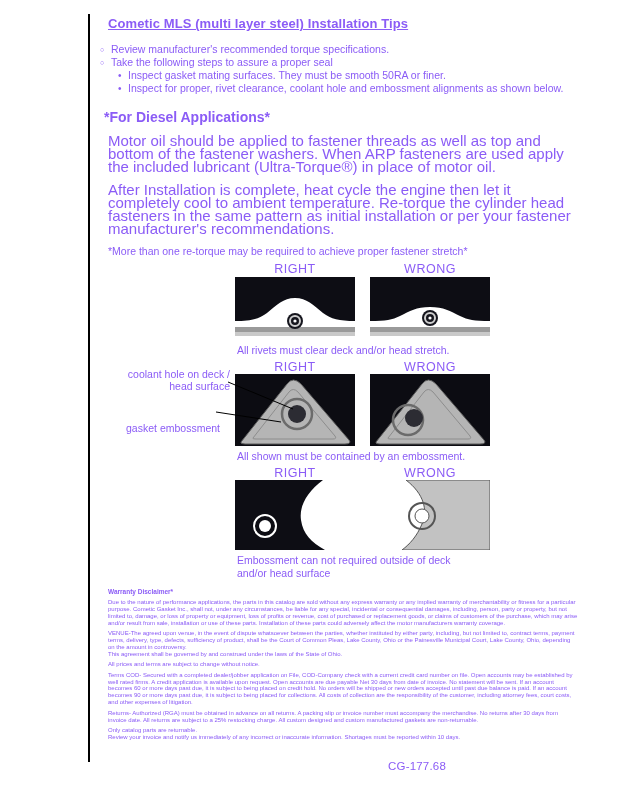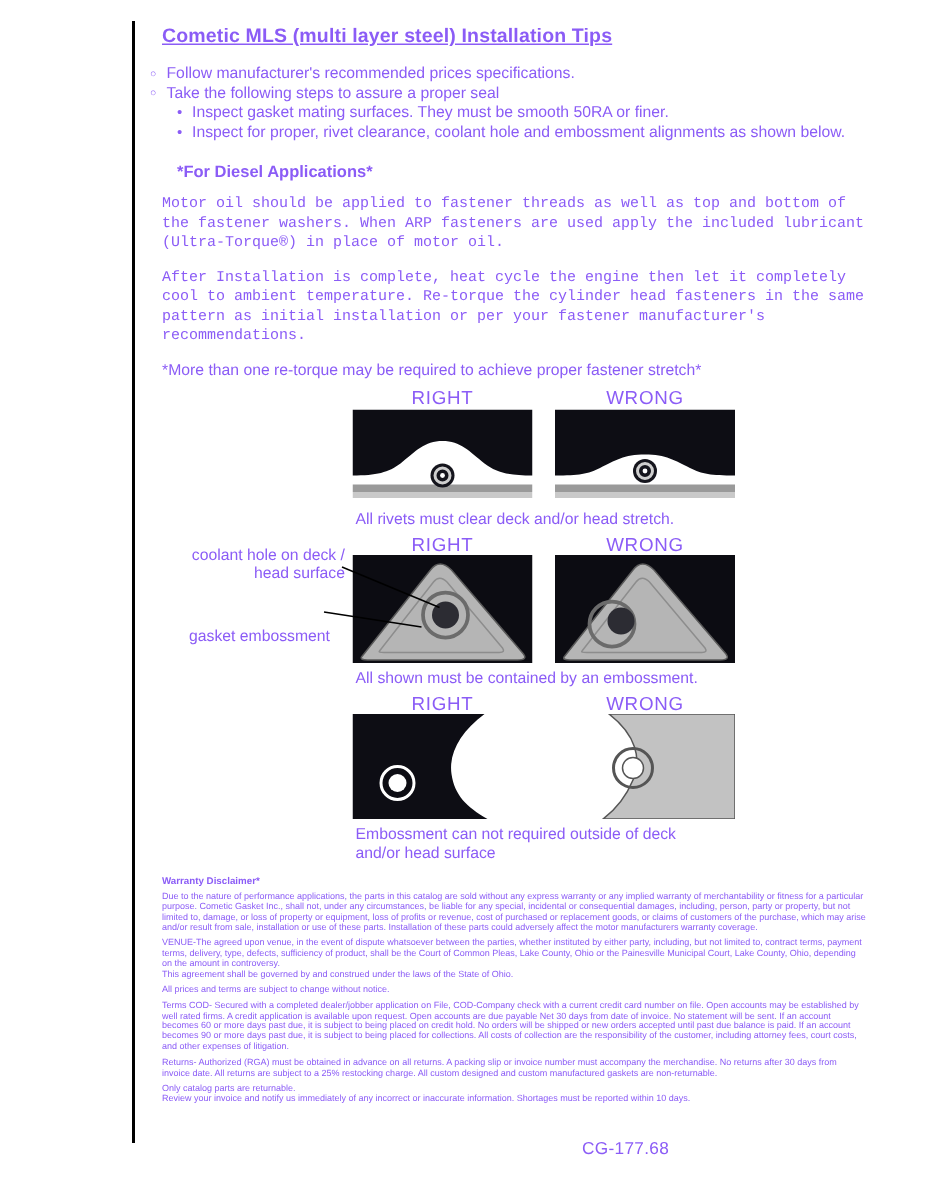--- a/index.html
+++ b/index.html
@@ -24,22 +24,22 @@
     margin: 0 0 12px 8px; letter-spacing: 0.1px;
   }
 
   ul.tips { list-style: none; margin: 0; padding: 0; font-size: 10.5px; }
   ul.tips li { position: relative; line-height: 13px; }
   ul.tips li.l1 { padding-left: 11px; }
   ul.tips li.l1::before { content: "○"; position: absolute; left: 0; top: 0; font-size: 7px; }
   ul.tips li.l2 { padding-left: 28px; }
   ul.tips li.l2::before { content: "•"; position: absolute; left: 18px; top: 0; font-size: 10px; }
 
-  .section-heading { font-size: 11px; font-weight: bold; margin: 14px 0 9px 18px; }
-  .para { font-size: 10px; line-height: 13px; margin: 0 0 10px 8px; width: 474px; font-family: Liberation Mono, monospace; }
+  .section-heading { font-size: 14px; font-weight: bold; margin: 14px 0 9px 4px; }
+  .para { font-size: 15px; line-height: 13px; margin: 0 0 10px 8px; width: 474px; }
   .note { font-size: 10.5px; line-height: 13px; margin: 2px 0 0 8px; width: 474px; }
 
   .diagrams { position: relative; width: 492px; height: 314px; margin-top: 4px; }
   .dlabel { position: absolute; width: 120px; text-align: center; font-size: 12.5px; letter-spacing: 0.5px; }
   .dimg { position: absolute; width: 120px; }
   .dimg svg { display: block; }
   .caption { position: absolute; font-size: 10.5px; line-height: 12.5px; }
   .ann { position: absolute; font-size: 10.5px; line-height: 12px; text-align: right; }
   .annlines { position: absolute; left: 0; top: 0; width: 492px; height: 314px; pointer-events: none; }
 
@@ -55,21 +55,21 @@
 </head>
 <body>
 
 <div class="page">
   <div class="left-rule"></div>
 
   <div class="content">
     <h1 class="title">Cometic MLS (multi layer steel) Installation Tips</h1>
 
     <ul class="tips">
-      <li class="l1">Follow manufacturer's recommended prices specifications.</li>
+      <li class="l1">Review manufacturer's recommended torque specifications.</li>
       <li class="l1">Take the following steps to assure a proper seal</li>
       <li class="l2">Inspect gasket mating surfaces.  They must be smooth 50RA or finer.</li>
       <li class="l2">Inspect for proper, rivet clearance, coolant hole and embossment alignments as shown below.</li>
     </ul>
 
     <h2 class="section-heading">*For Diesel Applications*</h2>
     <p class="para">Motor oil should be applied to fastener threads as well as top and bottom of the fastener washers. When ARP fasteners are used apply the included lubricant (Ultra-Torque®) in place of motor oil.</p>
     <p class="para">After Installation is complete, heat cycle the engine then let it completely cool to ambient temperature. Re-torque the cylinder head fasteners in the same pattern as initial installation or per your fastener manufacturer's recommendations.</p>
     <p class="note">*More than one re-torque may be required to achieve proper fastener stretch*</p>
 

